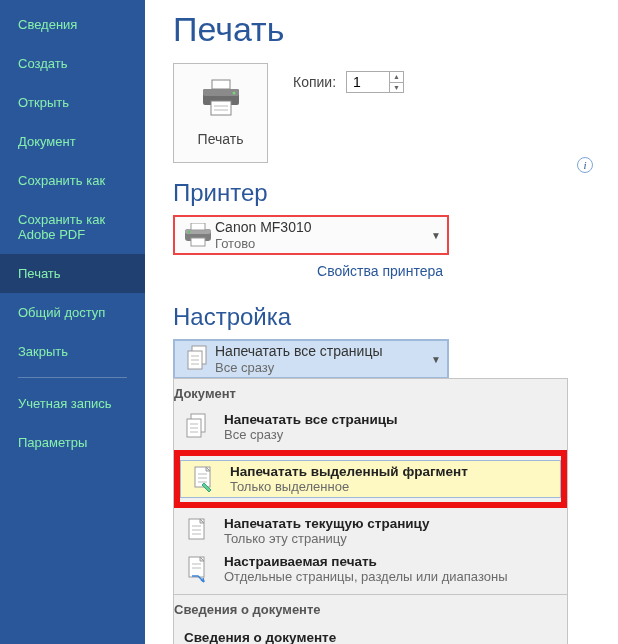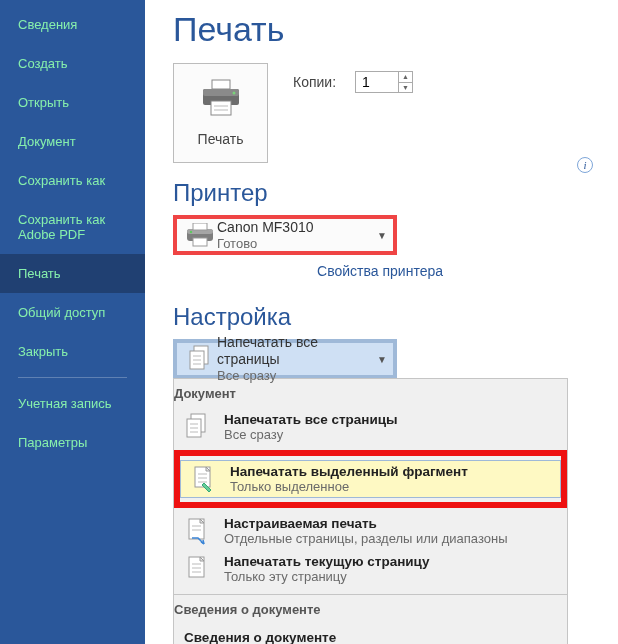--- a/index.html
+++ b/index.html
@@ -11,32 +11,32 @@
 .sidebar-divider { height: 1px; background: rgba(255,255,255,0.25); margin: 6px 18px; }
 
 .main { flex: 1; padding: 10px 25px 0 28px; color: #333; }
 h1 { font-size: 34px; font-weight: 300; color: #2a579a; margin-bottom: 14px; }
 h2 { font-size: 24px; font-weight: 300; color: #2a579a; margin: 16px 0 8px; }
 
 .print-row { display: flex; align-items: flex-start; gap: 25px; }
 .print-btn { width: 95px; height: 100px; border: 1px solid #bcbcbc; background: #fbfbfb; display: flex; flex-direction: column; align-items: center; justify-content: center; gap: 14px; cursor: pointer; }
 .print-btn span { font-size: 14px; color: #444; }
 
-.copies-row { display: flex; align-items: center; gap: 19px; padding-top: 8px; }
+.copies-row { display: flex; align-items: center; gap: 10px; padding-top: 8px; }
 .copies-row label { font-size: 14px; color: #444; }
 .spinner { position: relative; }
 .spinner input { width: 58px; height: 22px; border: 1px solid #ababab; padding: 0 6px; font-size: 14px; }
 .spinner .arrows { position: absolute; right: 1px; top: 1px; width: 14px; height: 20px; display: flex; flex-direction: column; }
 .spinner .arrows div { flex: 1; font-size: 7px; line-height: 9px; text-align: center; color: #666; border-left: 1px solid #ababab; cursor: pointer; }
 .spinner .arrows .up { border-bottom: 1px solid #ababab; }
 
 .printer-row { position: relative; }
 .info-icon { position: absolute; top: -22px; right: 0; width: 16px; height: 16px; border: 1px solid #7ea6d9; border-radius: 50%; color: #2a579a; font-size: 11px; font-style: italic; text-align: center; line-height: 14px; font-family: Georgia, serif; cursor: pointer; }
 
-.dropdown { width: 224px; height: 40px; border: 4px solid #ef4444; background: #fbfbfb; display: flex; align-items: center; padding: 0 6px; cursor: pointer; }
+.dropdown { width: 276px; height: 40px; border: 2px solid #ef4444; background: #fbfbfb; display: flex; align-items: center; padding: 0 6px; cursor: pointer; }
 .dropdown .icon-box { width: 34px; display: flex; justify-content: center; }
 .dropdown .texts { flex: 1; line-height: 1.2; }
 .dropdown .t1 { font-size: 14px; color: #333; }
 .dropdown .t2 { font-size: 13px; color: #6a6a6a; }
 .dropdown .chev { font-size: 10px; color: #555; }
 
 .dropdown.sel { background: #cfe0f4; border-color: #9fb9d8; }
 
 .link { color: #2a579a; font-size: 14px; text-align: right; padding: 8px 0; width: 270px; cursor: pointer; }
 
@@ -187,43 +187,43 @@
       </div>
     </div>
 
     <div class="menu-item">
       <div class="icon-box">
         <svg width="22" height="28" viewBox="0 0 22 28">
             <rect x="3" y="2" width="15" height="20" fill="#fff" stroke="#9a9a9a"></rect>
             <path d="M14 2 L18 6 L14 6 Z" fill="#e6e6e6" stroke="#9a9a9a"></path>
             <line x1="6" y1="9" x2="15" y2="9" stroke="#bbb"></line>
             <line x1="6" y1="13" x2="15" y2="13" stroke="#bbb"></line>
-            <path d="M6 21 L12 21 L18 27" fill="none" stroke="#3a84d6" stroke-width="1.5"></path>
-            <path d="M18 27 L15 25 M18 27 L17 23" stroke="#3a84d6" stroke-width="1.5"></path>
+            <line x1="6" y1="17" x2="15" y2="17" stroke="#bbb"></line>
           </svg>
       </div>
       <div class="texts">
-        <div class="t1">Настраиваемая печать</div>
-        <div class="t2">Отдельные страницы, разделы или диапазоны</div>
+        <div class="t1">Напечатать текущую страницу</div>
+        <div class="t2">Только эту страницу</div>
       </div>
     </div>
 
     <div class="menu-item">
       <div class="icon-box">
         <svg width="22" height="28" viewBox="0 0 22 28">
             <rect x="3" y="2" width="15" height="20" fill="#fff" stroke="#9a9a9a"></rect>
             <path d="M14 2 L18 6 L14 6 Z" fill="#e6e6e6" stroke="#9a9a9a"></path>
             <line x1="6" y1="9" x2="15" y2="9" stroke="#bbb"></line>
             <line x1="6" y1="13" x2="15" y2="13" stroke="#bbb"></line>
-            <line x1="6" y1="17" x2="15" y2="17" stroke="#bbb"></line>
+            <path d="M6 21 L12 21 L18 27" fill="none" stroke="#3a84d6" stroke-width="1.5"></path>
+            <path d="M18 27 L15 25 M18 27 L17 23" stroke="#3a84d6" stroke-width="1.5"></path>
           </svg>
       </div>
       <div class="texts">
-        <div class="t1">Напечатать текущую страницу</div>
-        <div class="t2">Только эту страницу</div>
+        <div class="t1">Настраиваемая печать</div>
+        <div class="t2">Отдельные страницы, разделы или диапазоны</div>
       </div>
     </div>
 
     <div class="menu-sep"></div>
     <div class="menu-header">Сведения о документе</div>
 
     <div class="menu-sub">
       <div class="t1">Сведения о документе</div>
 
     </div>

